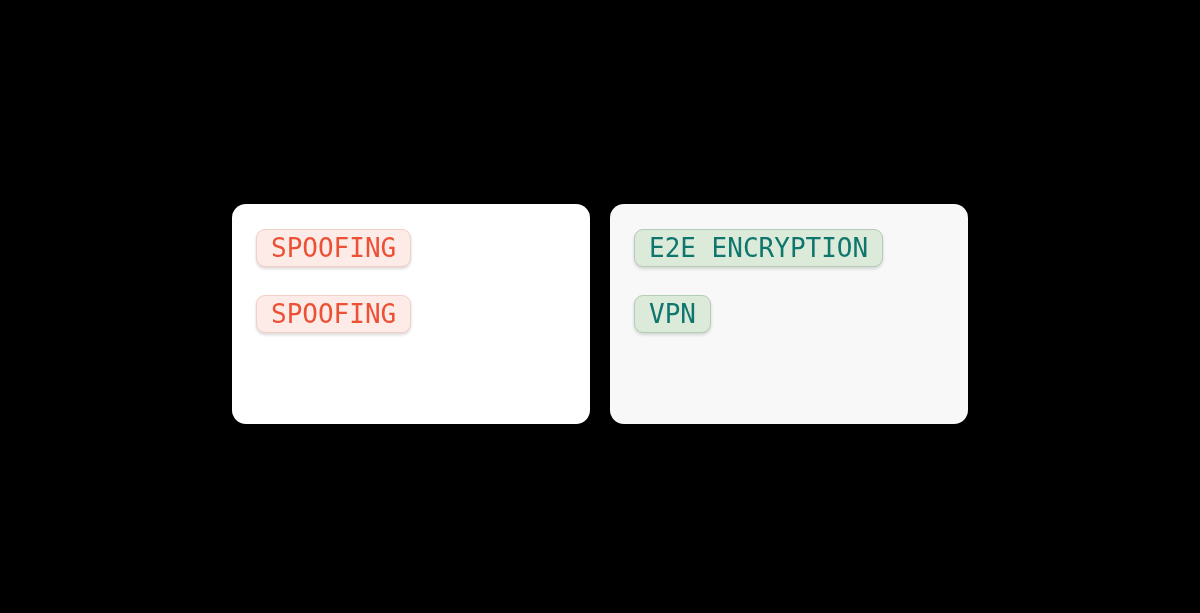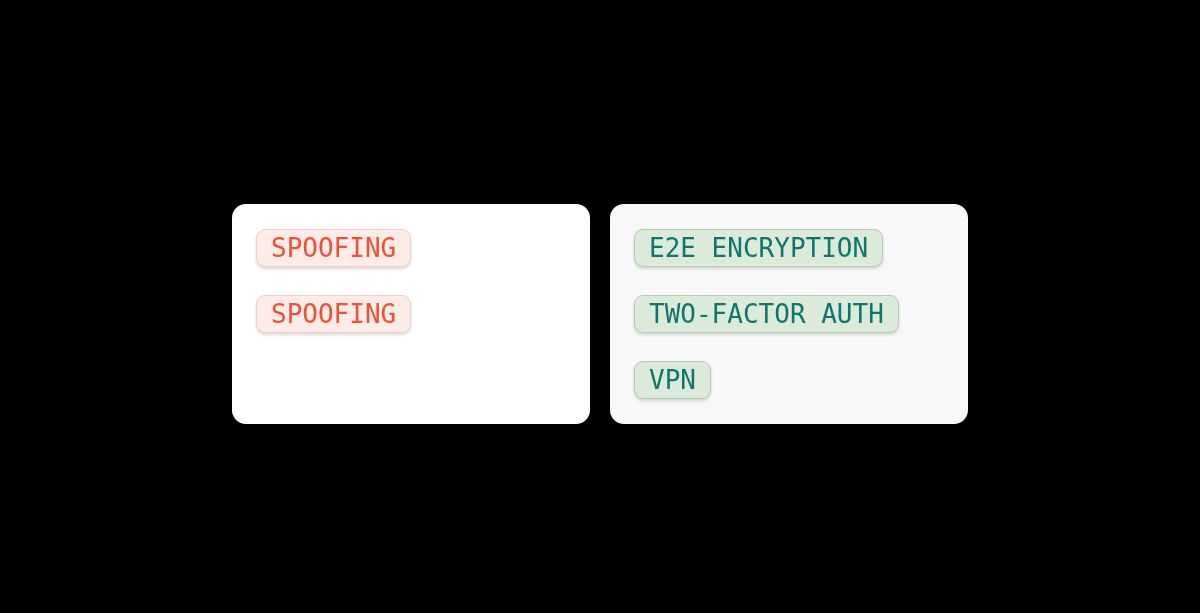--- a/index.html
+++ b/index.html
@@ -66,17 +66,16 @@
 
 <div class="stage">
 
   <div class="card left">
     <div class="tag red">SPOOFING</div>
     <div class="tag red">SPOOFING</div>
   </div>
 
   <div class="card right">
     <div class="tag green">E2E ENCRYPTION</div>
-    <div class="tag green">TWO-FACTOR AUTH</div>
     <div class="tag green">VPN</div>
   </div>
 
 </div>
 
 </body></html>

